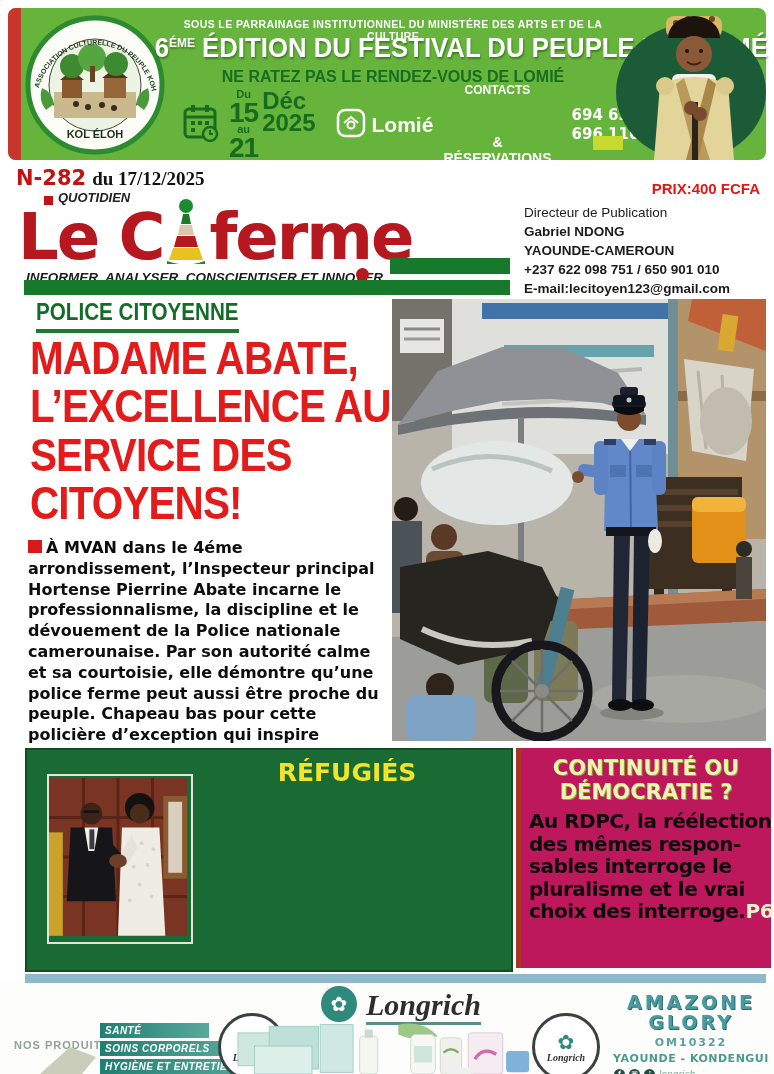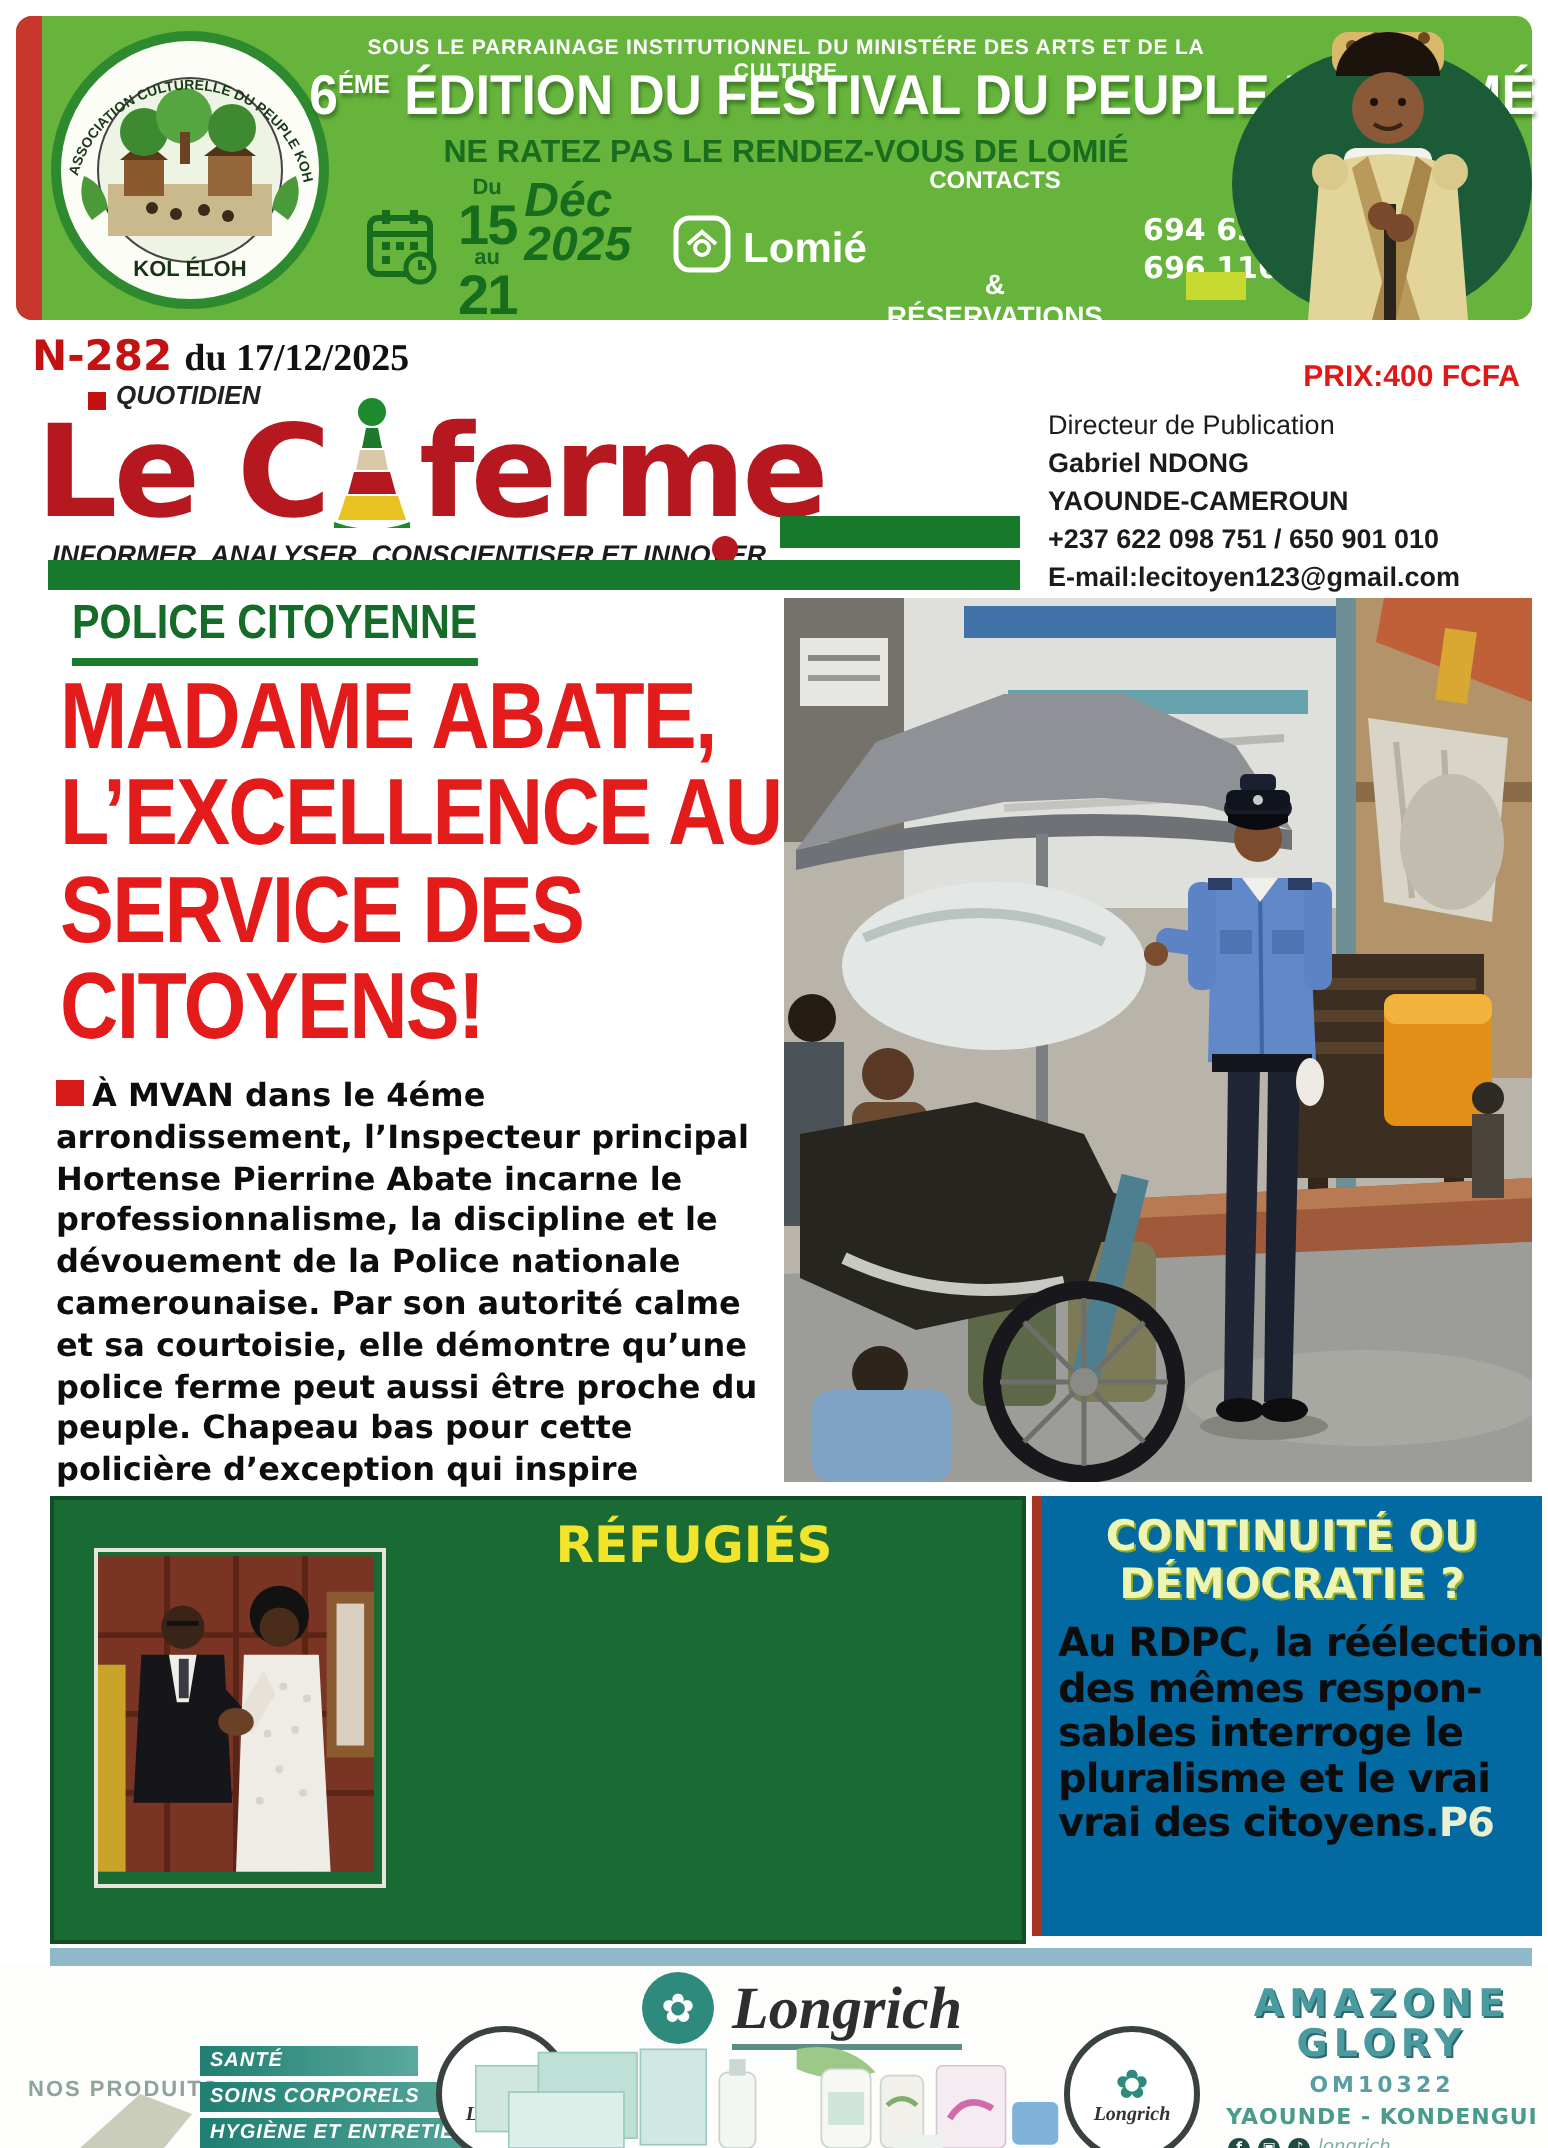--- a/index.html
+++ b/index.html
@@ -18,21 +18,21 @@
   .fest-title{left:120px;top:24px;width:530px;text-align:center;color:#fff;font-weight:bold;
               font-size:28px;font-family:"Liberation Sans",sans-serif;text-shadow:1px 2px 2px rgba(20,60,10,.45);}
   .fest-title sup{font-size:13px;}
   .fest-sub{left:150px;top:60px;width:470px;text-align:center;color:#186d1f;font-weight:bold;
             font-size:16px;font-family:"Liberation Sans",sans-serif;}
   .info-row{left:175px;top:86px;width:460px;height:62px;display:flex;align-items:center;gap:10px;}
   .date-blk{display:flex;align-items:flex-start;color:#176d1e;font-family:"Liberation Sans",sans-serif;line-height:.9;}
   .date-c1{text-align:center;font-weight:bold;}
   .d-small{font-size:11px;display:block;}
   .d-big{font-size:28px;display:block;letter-spacing:-1px;}
-  .date-c2{font-weight:bold;margin-left:4px;font-style:italic;}
+  .date-c2{font-weight:bold;margin-left:4px;}
   .d-mon{font-size:24px;display:block;}
   .d-yr{font-size:24px;display:block;}
   .vdiv{width:3px;height:44px;background:#fff;border-radius:2px;}
   .loc{display:flex;align-items:center;gap:6px;color:#fff;font-weight:bold;font-size:21px;
        font-family:"Liberation Sans",sans-serif;}
   .contacts{color:#fff;font-weight:bold;font-family:"Liberation Sans",sans-serif;text-align:center;line-height:1.1;}
   .contacts .c1{font-size:12px;display:block;}
   .contacts .c2{font-size:14px;display:block;margin-top:38px;}
   .phones{color:#fff;font-weight:bold;font-size:15px;font-family:"DejaVu Sans",sans-serif;line-height:1.25;}
   .kid-circle{left:608px;top:16px;width:150px;height:136px;background:#1c5b38;border-radius:50%;}
@@ -71,21 +71,21 @@
   .photo-main{left:392px;top:299px;width:374px;height:442px;}
 
   
   .story2{left:25px;top:748px;width:484px;height:220px;background:#1a6b33;border:2px solid #124e24;}
   .story2-photo{left:20px;top:24px;width:142px;height:166px;border:2px solid #e8e4da;}
   .s2-kick{left:170px;top:8px;width:300px;text-align:center;color:#f2e42b;font-weight:bold;
            font-size:25px;font-family:"DejaVu Sans",sans-serif;}
   .s2-head{left:172px;top:42px;width:306px;color:#f3f6ee;font-weight:bold;font-size:30px;
            line-height:1.17;font-family:"DejaVu Sans",sans-serif;letter-spacing:-1px;}
   .p4{color:#f2e42b;font-size:19px;}
-  .story3{left:516px;top:748px;width:250px;height:220px;background:#0369a1;border-left:5px solid #a83424;}
+  .story3{left:516px;top:748px;width:250px;height:220px;background:#be185d;border-left:5px solid #a83424;}
   .s3-kick{left:0;top:8px;width:100%;text-align:center;color:#eef4b4;font-weight:bold;font-size:21px;
            line-height:1.15;font-family:"DejaVu Sans",sans-serif;text-shadow:1px 1px 0 #8fae1f;}
   .s3-body{left:8px;top:62px;width:236px;color:#0c0c0c;font-weight:bold;font-size:20px;line-height:1.13;
            font-family:"DejaVu Sans",sans-serif;letter-spacing:-.5px;}
   .p6{color:#e9f0cf;}
   .bluebar{left:25px;top:974px;width:741px;height:9px;background:#8fb9cb;}
 
   
   .ad{left:0;top:983px;width:774px;height:91px;background:#fdfdfc;}
   .lg-logo-row{left:320px;top:2px;display:flex;align-items:center;gap:8px;}
@@ -426,21 +426,21 @@
   <div class="abs story3">
     <div class="abs s3-kick">
       <div>CONTINUITÉ OU</div>
       <div>DÉMOCRATIE ?</div>
     </div>
     <div class="abs s3-body">
       <div class="nw">Au RDPC, la réélection</div>
       <div class="nw">des mêmes respon-</div>
       <div class="nw">sables interroge le</div>
       <div class="nw">pluralisme et le vrai</div>
-      <div class="nw"><span>vrai des citoyens.</span><span class="p6">P6</span></div>
+      <div class="nw"><span>choix des interroge.</span><span class="p6">P6</span></div>
     </div>
   </div>
 
   <div class="abs bluebar"></div>
 
   <div class="abs ad">
     <div class="abs lg-logo-row">
       <span>
         <svg width="38" height="38" viewBox="0 0 38 38" xmlns="http://www.w3.org/2000/svg">
           <circle cx="19" cy="19" r="18" fill="#2e8a7c"></circle>

